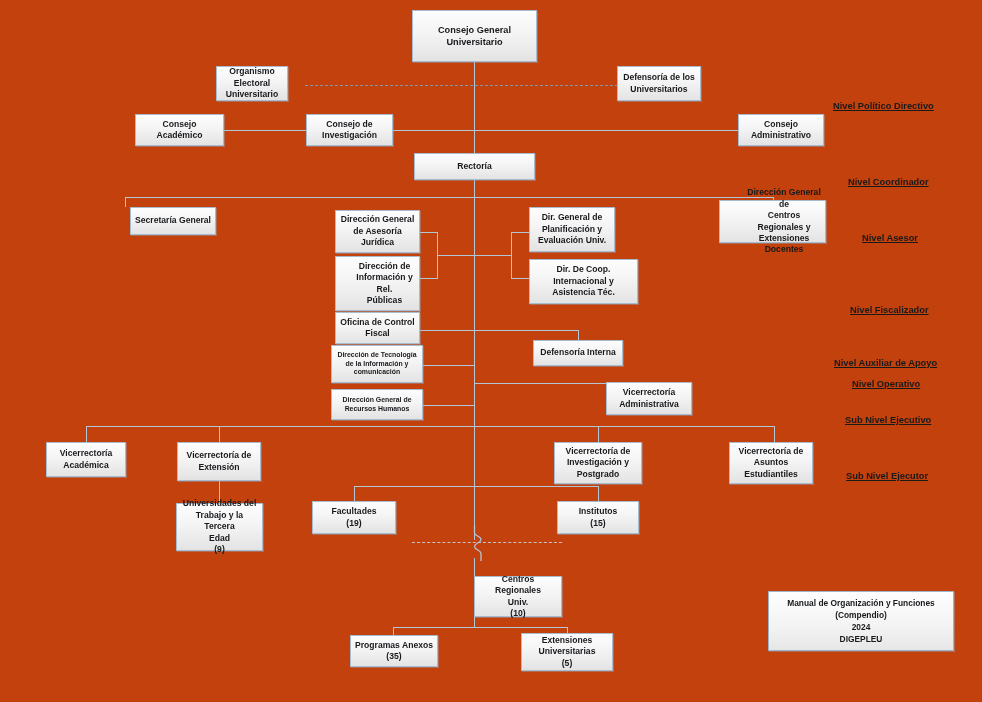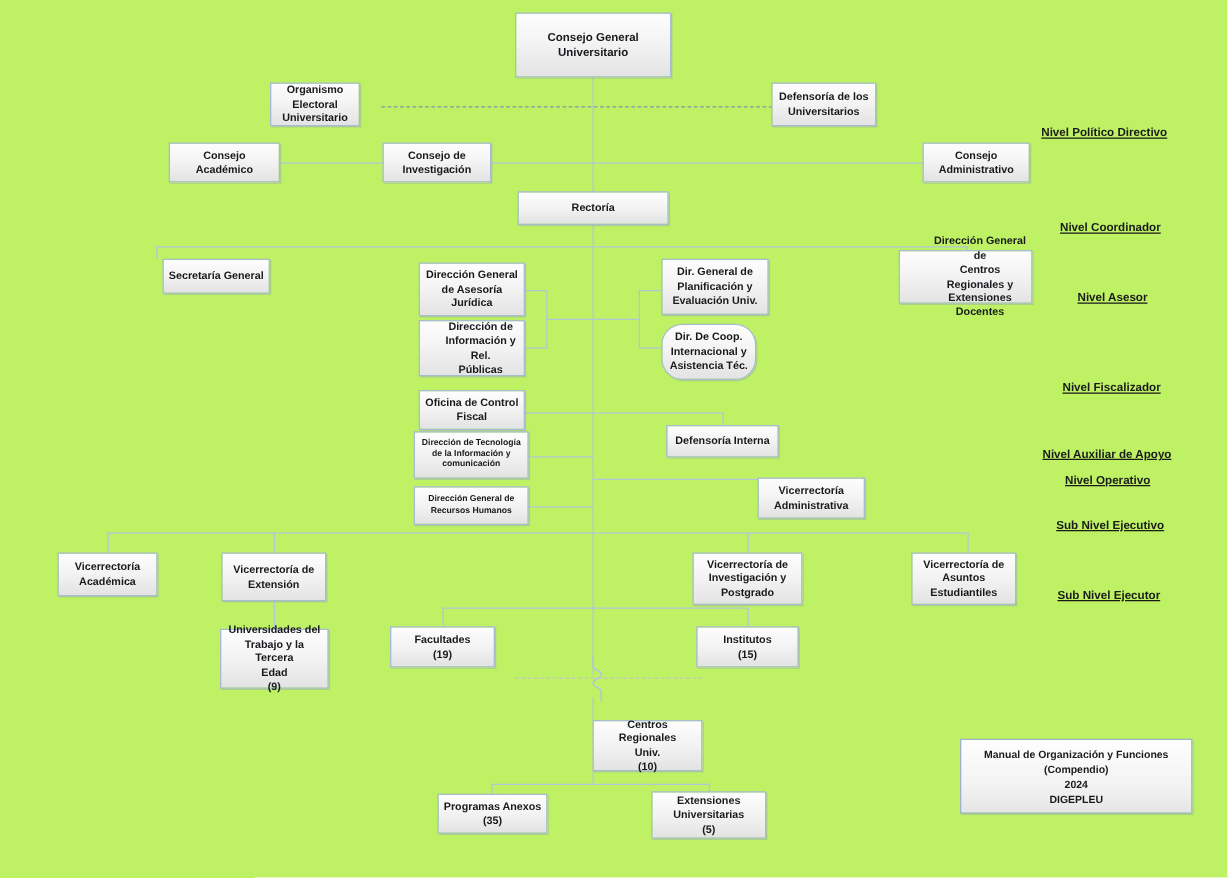--- a/index.html
+++ b/index.html
@@ -4,21 +4,21 @@
 <style>
   html, body {
     margin: 0;
     padding: 0;
     background: #ffffff;
   }
   #canvas {
     position: relative;
     width: 982px;
     height: 702px;
-    background: #bef264;
+    background: #c2410c;
     font-family: "Liberation Sans", sans-serif;
     overflow: hidden;
   }
   
   .box {
     position: absolute;
     box-sizing: border-box;
     border: 1px solid #a8bcd0;
     background: linear-gradient(to bottom, #fdfdfd 0%, #f4f4f4 45%, #e3e3e3 100%);
     box-shadow: 1px 1px 0 rgba(150,165,180,0.45);
@@ -154,29 +154,29 @@
   <div class="box" style="left:738px; top:114px; width:86px; height:32px;">Consejo
 Administrativo</div>
 
   <div class="box" style="left:414px; top:153px; width:121px; height:27px;">Rectoría</div>
 
   <div class="box" style="left:130px; top:207px; width:86px; height:28px;">Secretaría General</div>
 
   <div class="box" style="left:335px; top:210px; width:85px; height:43px;">Dirección General
 de Asesoría Jurídica</div>
 
-  <div class="box" style="left:335px; top:256px; width:85px; height:45px;padding-left:17px;">Dirección de
+  <div class="box" style="left:335px; top:256px; width:85px; height:55px;padding-left:17px;">Dirección de
 Información y Rel.
 Públicas</div>
 
   <div class="box" style="left:529px; top:207px; width:86px; height:45px;">Dir. General de
 Planificación y
 Evaluación Univ.</div>
 
-  <div class="box" style="left:529px; top:259px; width:76px; height:45px;border-radius:17px;">Dir. De Coop.
+  <div class="box" style="left:529px; top:259px; width:109px; height:45px;">Dir. De Coop.
 Internacional y
 Asistencia Téc.</div>
 
   <div class="box" style="left:719px; top:200px; width:107px; height:43px;padding-left:26px;">Dirección General de
 Centros Regionales y
 Extensiones Docentes</div>
 
   <div class="box" style="left:335px; top:312px; width:85px; height:32px;">Oficina de Control
 Fiscal</div>
 

